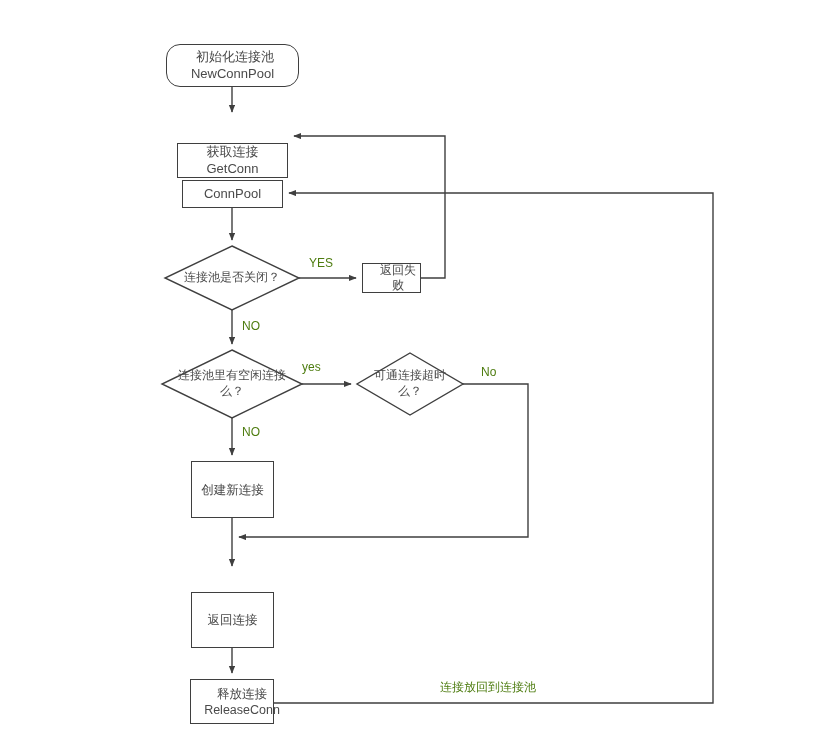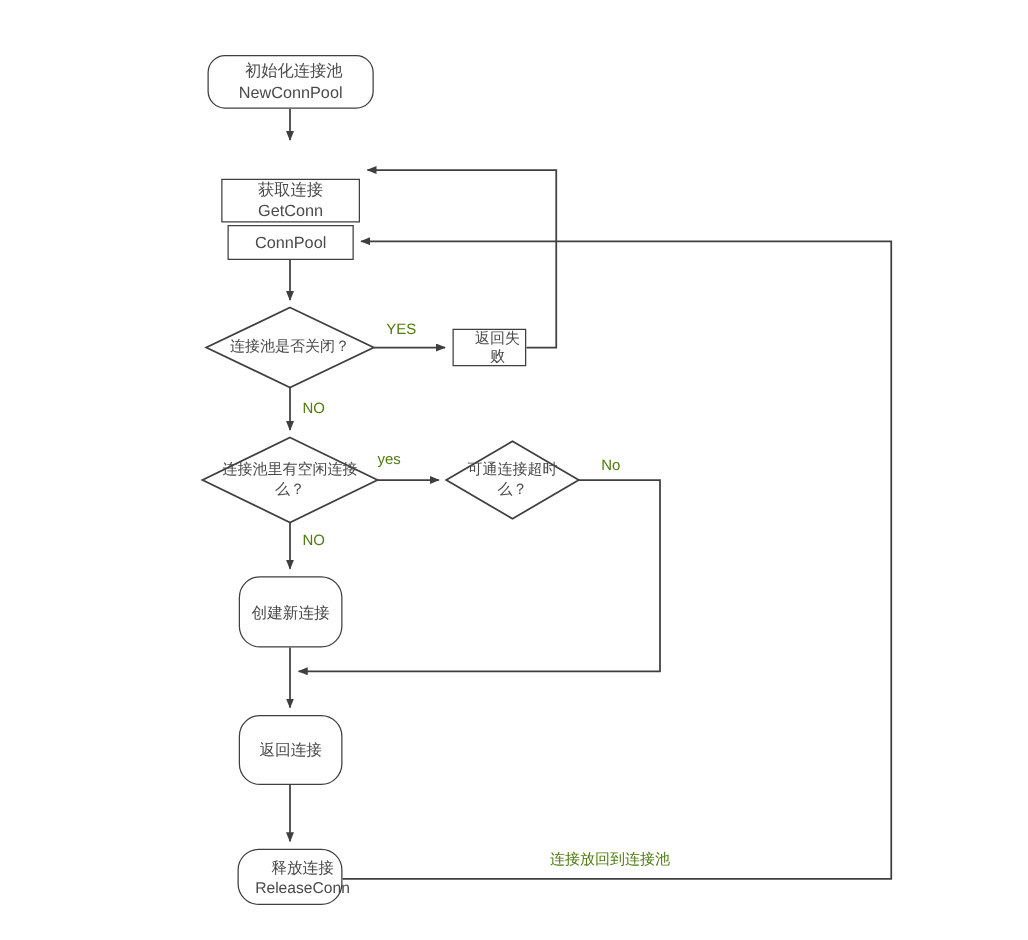--- a/index.html
+++ b/index.html
@@ -62,21 +62,21 @@
     color: #4a4a4a;
   }
   .edge-label {
     position: absolute;
     color: #4d7c0f;
     font-size: 12px;
     white-space: nowrap;
   }
   .fs13 { font-size: 13px; }
   .fs12 { font-size: 12px; }
-  .fs12_5 { font-size: 12.5px; border-radius: 17px; }
+  .fs12_5 { font-size: 12.5px; }
 </style>
 </head>
 <body>
 
 <div id="canvas">
 
   <svg id="edges" viewBox="0 0 822 752" xmlns="http://www.w3.org/2000/svg">
     <defs>
       <marker id="arrow" markerWidth="9" markerHeight="9" refX="7.2" refY="3.2" orient="auto" markerUnits="userSpaceOnUse">
         <path d="M0,0 L8,3.2 L0,6.4 z" fill="#3f3f3f"></path>
@@ -144,21 +144,21 @@
 
   <div class="node diamond" style="left:357px; top:353px; width:106px; height:62px;">
     <span class="diamond-label fs12">可通连接超时
 么？</span>
   </div>
 
   <div class="node box fs12_5" style="left:191px; top:461px; width:83px; height:57px;">
     <span>创建新连接</span>
   </div>
 
-  <div class="node box fs12_5" style="left:191px; top:572px; width:83px; height:56px;">
+  <div class="node box fs12_5" style="left:191px; top:592px; width:83px; height:56px;">
     <span>返回连接</span>
   </div>
 
   <div class="node box fs12_5" style="left:190px; top:679px; width:84px; height:45px;padding-left:20px;">
     <span>释放连接
 ReleaseConn</span>
   </div>
 
   <span class="edge-label" style="left:309px; top:256px;">YES</span>
 

